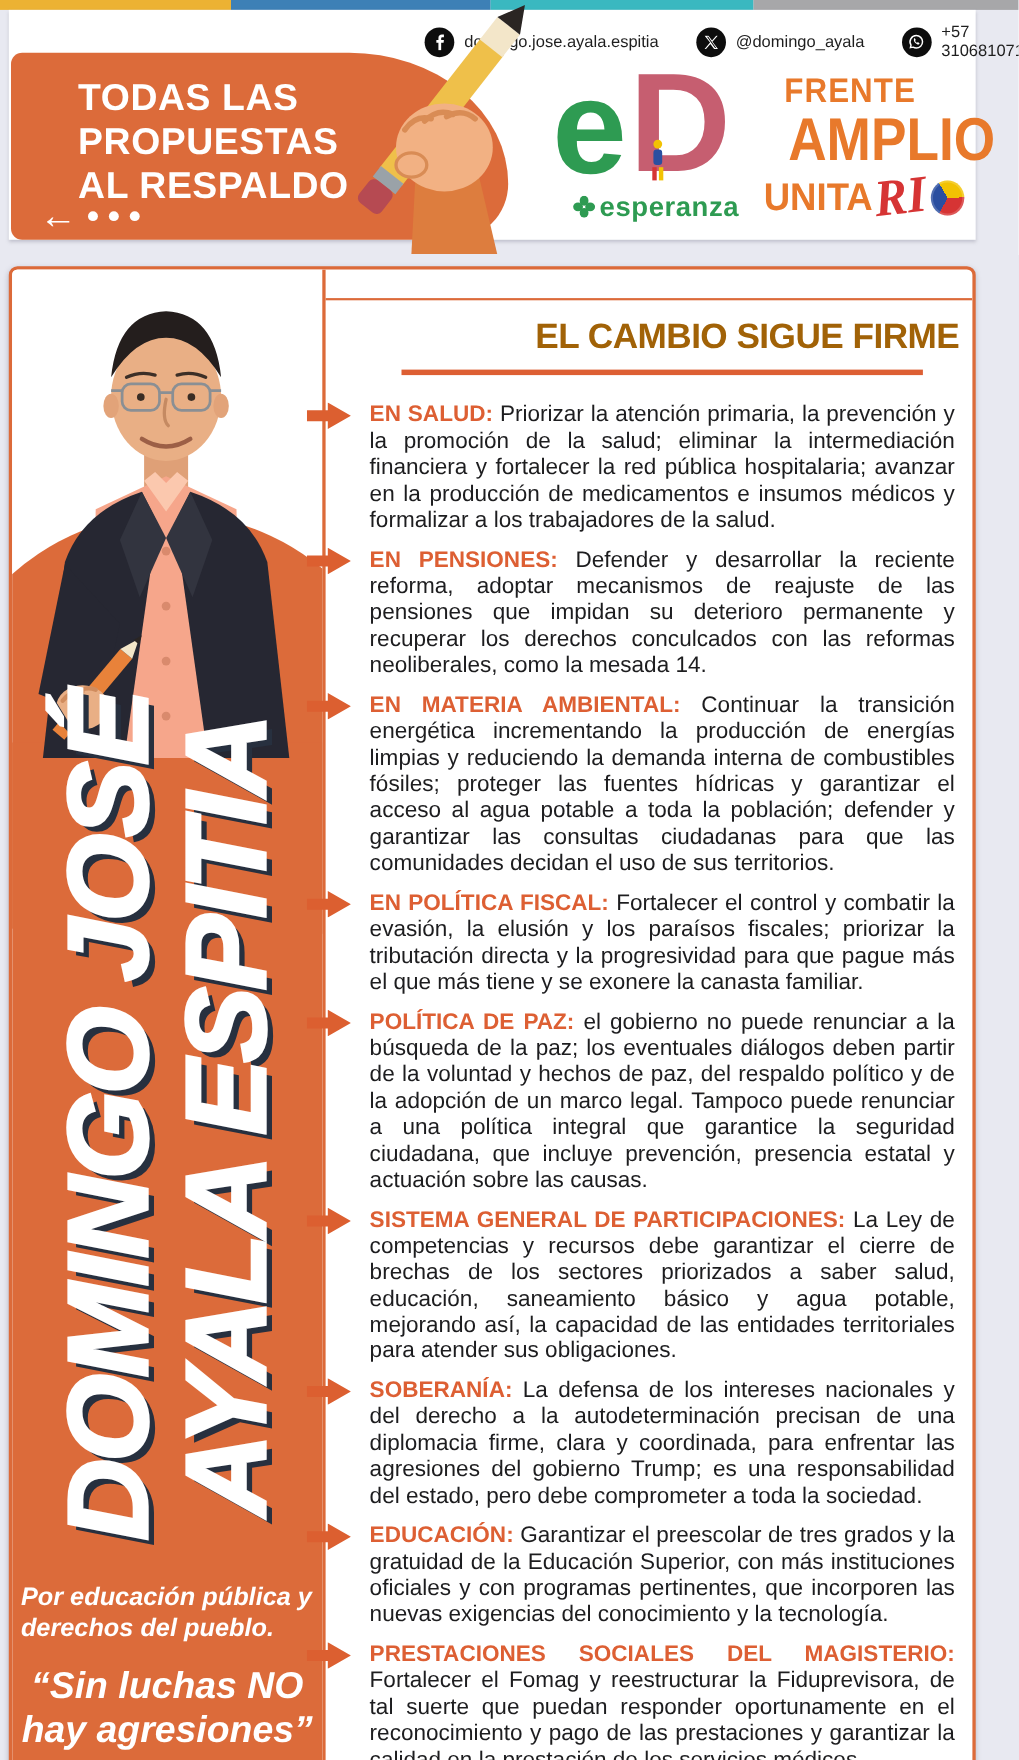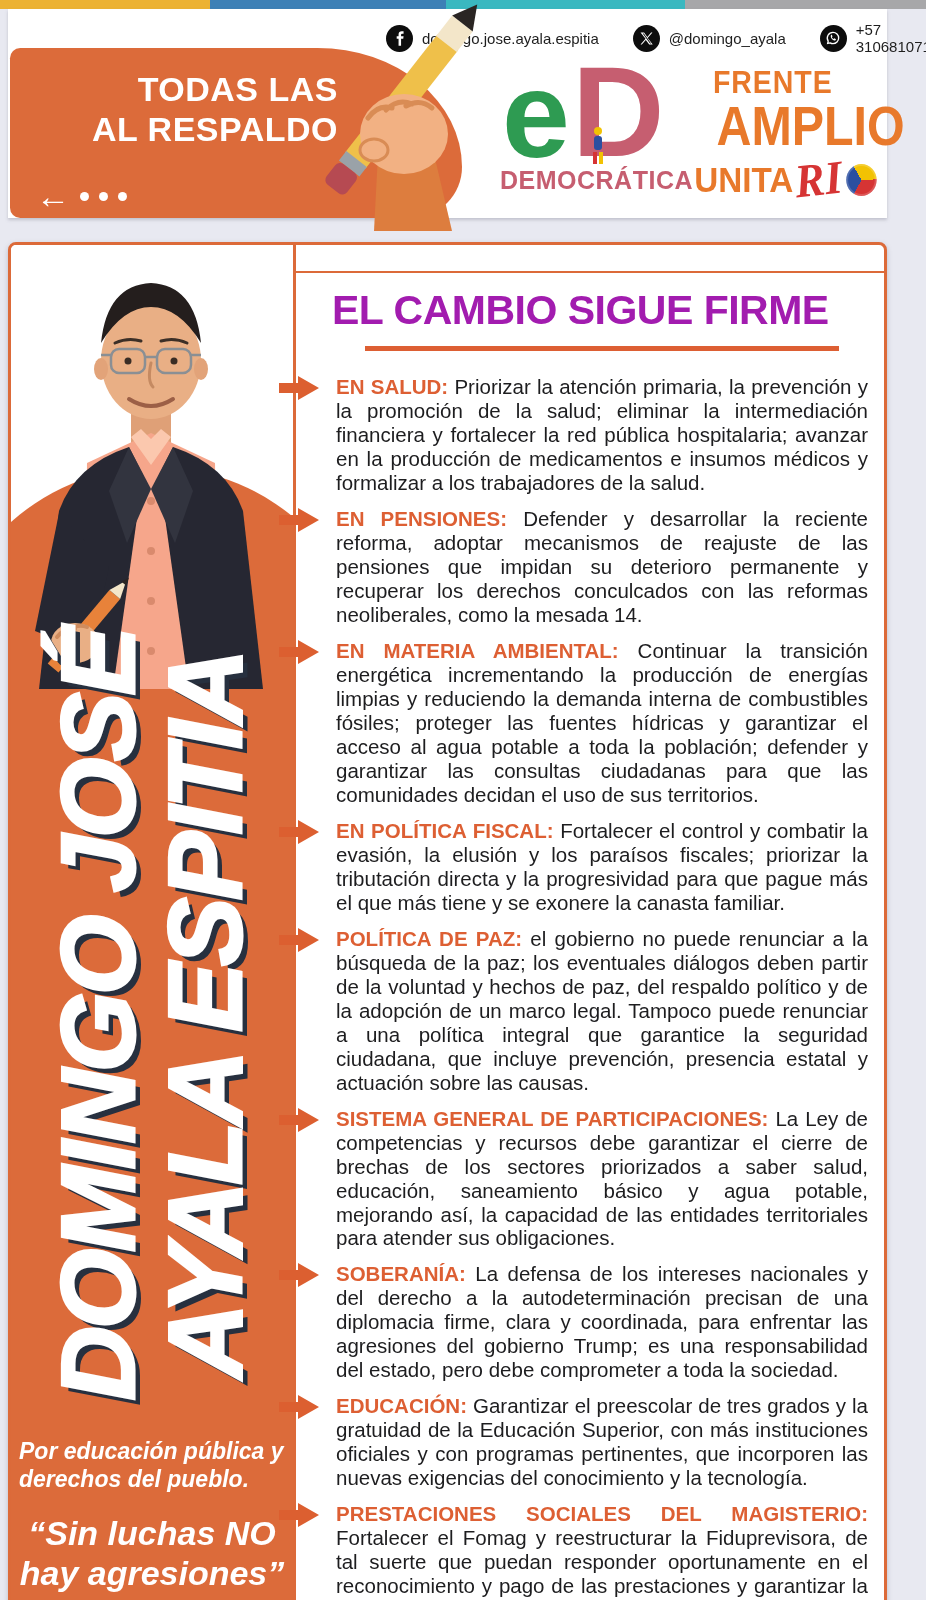--- a/index.html
+++ b/index.html
@@ -24,21 +24,21 @@
   .social{position:absolute;top:12px;left:378px;display:flex;gap:34px;align-items:center;}
   .s-item{display:flex;align-items:center;gap:9px;cursor:pointer;}
   .s-ico{width:27px;height:27px;border-radius:50%;background:#0d0d0d;display:flex;align-items:center;justify-content:center;flex:0 0 auto;}
   .s-label{font-size:15px;color:#1e1e1e;}
   
   .banner{
     position:absolute;left:2px;top:39px;width:452px;height:170px;background:#dc6b3a;
     border-radius:12px 170px 60px 12px / 12px 140px 60px 12px;
   }
   .banner-text{
-    position:absolute;left:48px;top:22px;width:280px;text-align:right;
+    position:absolute;left:61px;top:22px;width:280px;text-align:left;
     color:#ffffff;font-weight:bold;font-size:34px;line-height:1.17;letter-spacing:.5px;
   }
   .banner-cta{position:absolute;left:26px;bottom:12px;display:flex;align-items:center;gap:10px;color:#fff;}
   .banner-cta .arr{font-size:34px;font-weight:bold;line-height:20px;}
   .banner-cta i{width:9px;height:9px;border-radius:50%;background:#fff;display:inline-block;}
   .fist{position:absolute;right:-4px;top:-22px;width:210px;height:205px;overflow:visible;}
   
   .ed-logo{position:absolute;left:486px;top:55px;width:205px;height:152px;text-align:center;}
   .ed-mono{position:relative;height:102px;}
   .ed-d{position:absolute;left:78px;top:-16px;font-size:128px;line-height:1;font-weight:bold;color:#c65e70;letter-spacing:-4px;}
@@ -75,21 +75,21 @@
     color:#ffffff;-webkit-text-stroke:3px #ffffff;
     text-shadow:-6px 6px 0 #27303f;
   }
   .slogan1{position:absolute;top:1192px;left:8px;width:266px;text-align:left;color:#fff;
     font-weight:bold;font-style:italic;font-size:23px;line-height:1.22;}
   .slogan2{position:absolute;top:1268px;left:4px;width:274px;text-align:center;color:#fff;
     font-weight:bold;font-style:italic;font-size:34px;line-height:1.18;}
   .divider{position:absolute;left:282px;top:0;bottom:0;width:3px;background:#dc6a39;}
   .tick{position:absolute;left:285px;top:26px;right:0;height:2px;background:#dc6a39;}
   .content{position:absolute;left:285px;top:0;right:0;bottom:0;padding:42px 12px 0 36px;box-sizing:border-box;}
-  .title{font-size:41px;font-weight:bold;color:#a21caf;text-align:left;letter-spacing:-.5px;}
+  .title{font-size:32px;font-weight:bold;color:#a16207;text-align:right;letter-spacing:-.5px;}
   .title-bar{width:474px;height:5px;background:#dd5f33;margin:12px auto 24px auto;}
   .sec{position:relative;margin-bottom:12px;}
   .sec-arrow{position:absolute;left:-53px;top:1px;width:40px;height:24px;}
   .sec-text{margin:4px;font-size:20.5px;line-height:1.17;text-align:justify;color:#1d1d1f;}
   .sec-h{color:#dd5f33;font-weight:bold;}
 </style>
 </head>
 <body>
 
 <div class="strip">
@@ -125,20 +125,21 @@
             <path fill="#fff" d="M9 7.5c.4-.5 1-.4 1.3.1l.8 1.5c.2.4 0 .8-.3 1.1l-.5.5c.3 1 1.6 2.3 2.6 2.7l.6-.6c.3-.3.7-.4 1-.2l1.5.9c.5.3.5 1 .1 1.4-.6.6-1.5 1-2.4.7-2-.6-4.3-2.8-4.9-4.9-.3-.9-.2-2.1.2-3.2z"></path>
           </svg>
       </span>
       <span class="s-label">+57 3106810715</span>
     </div>
   </div>
 
   <div class="banner">
     <div class="banner-text">
       <div>TODAS LAS</div>
+      <div>PROPUESTAS</div>
       <div>AL RESPALDO</div>
     </div>
     <div class="banner-cta">
       <span class="arr">←</span>
       <i></i>
         <i></i>
         <i></i>
     </div>
     <svg class="fist" viewBox="0 0 210 205">
 
@@ -162,21 +163,28 @@
     <div class="ed-mono">
       <span class="ed-d">D</span>
       <span class="ed-e">e</span>
       <svg class="ed-fig" viewBox="0 0 16 40">
         <circle cx="8" cy="5" r="4" fill="#f2c203"></circle>
         <rect x="4" y="10" width="8" height="14" rx="3" fill="#2b4fa0"></rect>
         <rect x="3" y="26" width="4" height="12" fill="#d63434"></rect>
         <rect x="9" y="26" width="4" height="12" fill="#f2c203"></rect>
       </svg>
     </div>
-    <div class="ed-l2">DEMOCRÁTICA</div>
+    <div class="ed-l1">
+      <svg class="clover" width="20" height="20" viewBox="0 0 20 20">
+        <ellipse cx="10" cy="4.5" rx="4" ry="4.5" fill="#2e9b52"></ellipse>
+        <ellipse cx="10" cy="15.5" rx="4" ry="4.5" fill="#2e9b52"></ellipse>
+        <ellipse cx="4.5" cy="10" rx="4.5" ry="4" fill="#2e9b52"></ellipse>
+        <ellipse cx="15.5" cy="10" rx="4.5" ry="4" fill="#2e9b52"></ellipse>
+      </svg><span>esperanza</span>
+    </div>
   </div>
 
   <div class="fau-logo">
     <div class="fau-1">FRENTE</div>
     <div class="fau-2">AMPLIO</div>
     <div class="fau-3">
       <span>UNITA</span>
         <span class="fau-ri">RI</span>
         <span class="fau-o"></span>
     </div>

